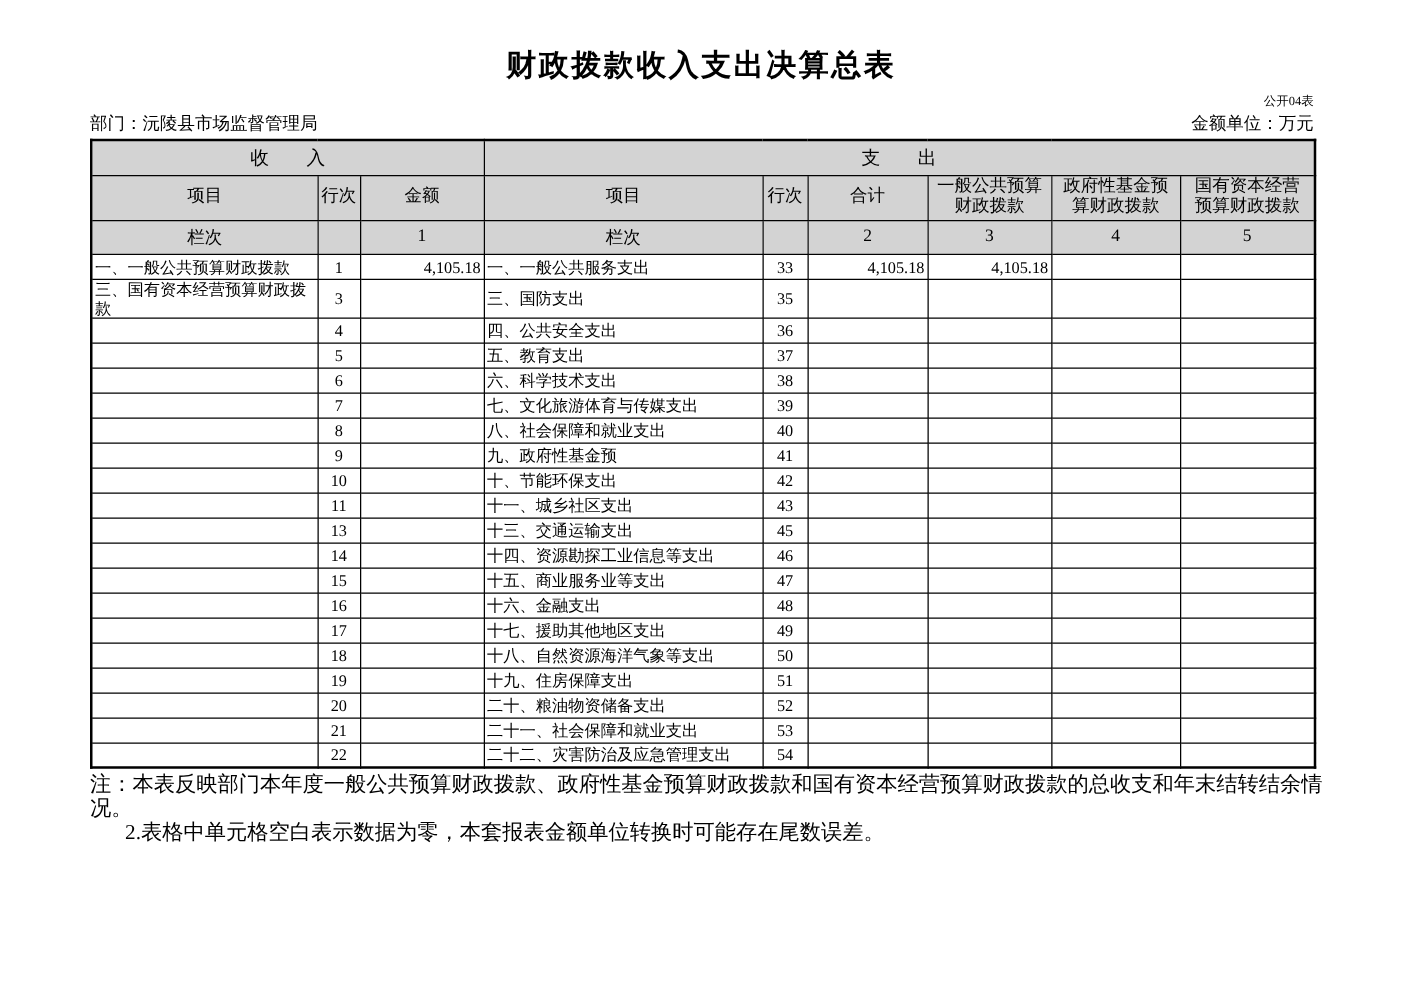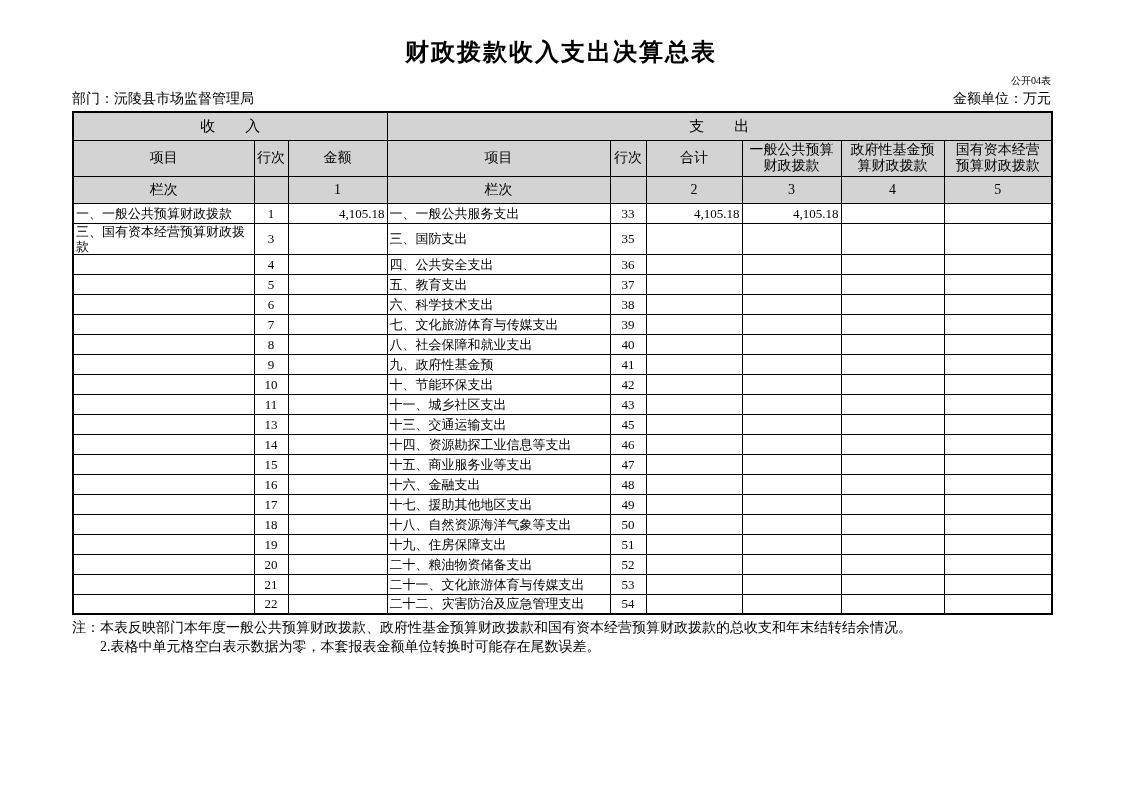--- a/index.html
+++ b/index.html
@@ -51,21 +51,21 @@
   tr.lanci-row th { height: 27px; font-size: 14px; }
   tbody td {
     height: 20px;
     font-size: 13px;
     line-height: 15px;
     background: #fff;
   }
   td.item { text-align: left; }
   td.num  { text-align: center; }
   td.amt  { text-align: right; padding-right: 1px; }
-  .notes { width: 1010px; margin: 3px 0 0 72px; font-size: 14px; line-height: 19px; }
+  .notes { width: 1010px; margin: 3px 0 0 72px; font-size: 17px; line-height: 19px; }
   .notes .note2 { padding-left: 28px; }
 </style>
 </head>
 <body>
 
 <div class="page">
   <div class="title">财政拨款收入支出决算总表</div>
 
   <div class="meta-area">
     <div class="table-code">公开04表</div>
@@ -314,21 +314,21 @@
           <td class="num">52</td>
           <td class="amt"></td>
           <td class="amt"></td>
           <td class="amt"></td>
           <td class="amt"></td>
         </tr>
         <tr>
           <td class="item"></td>
           <td class="num">21</td>
           <td class="amt"></td>
-          <td class="item">二十一、文化旅游体育与传媒支出</td>
+          <td class="item">二十一、社会保障和就业支出</td>
           <td class="num">53</td>
           <td class="amt"></td>
           <td class="amt"></td>
           <td class="amt"></td>
           <td class="amt"></td>
         </tr>
         <tr>
           <td class="item"></td>
           <td class="num">22</td>
           <td class="amt"></td>

